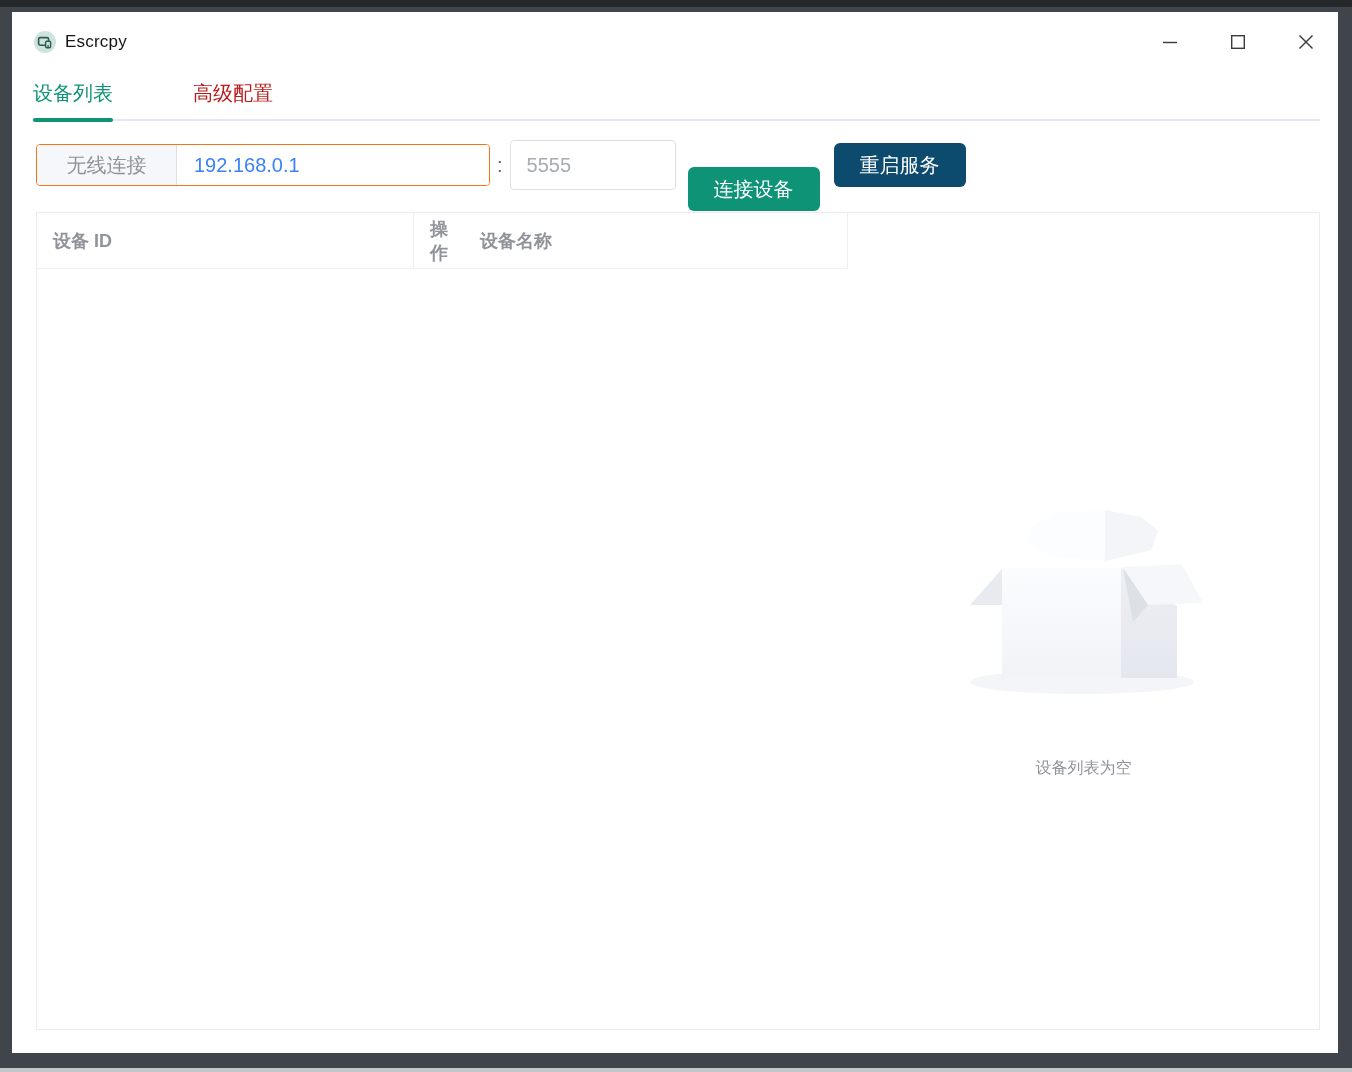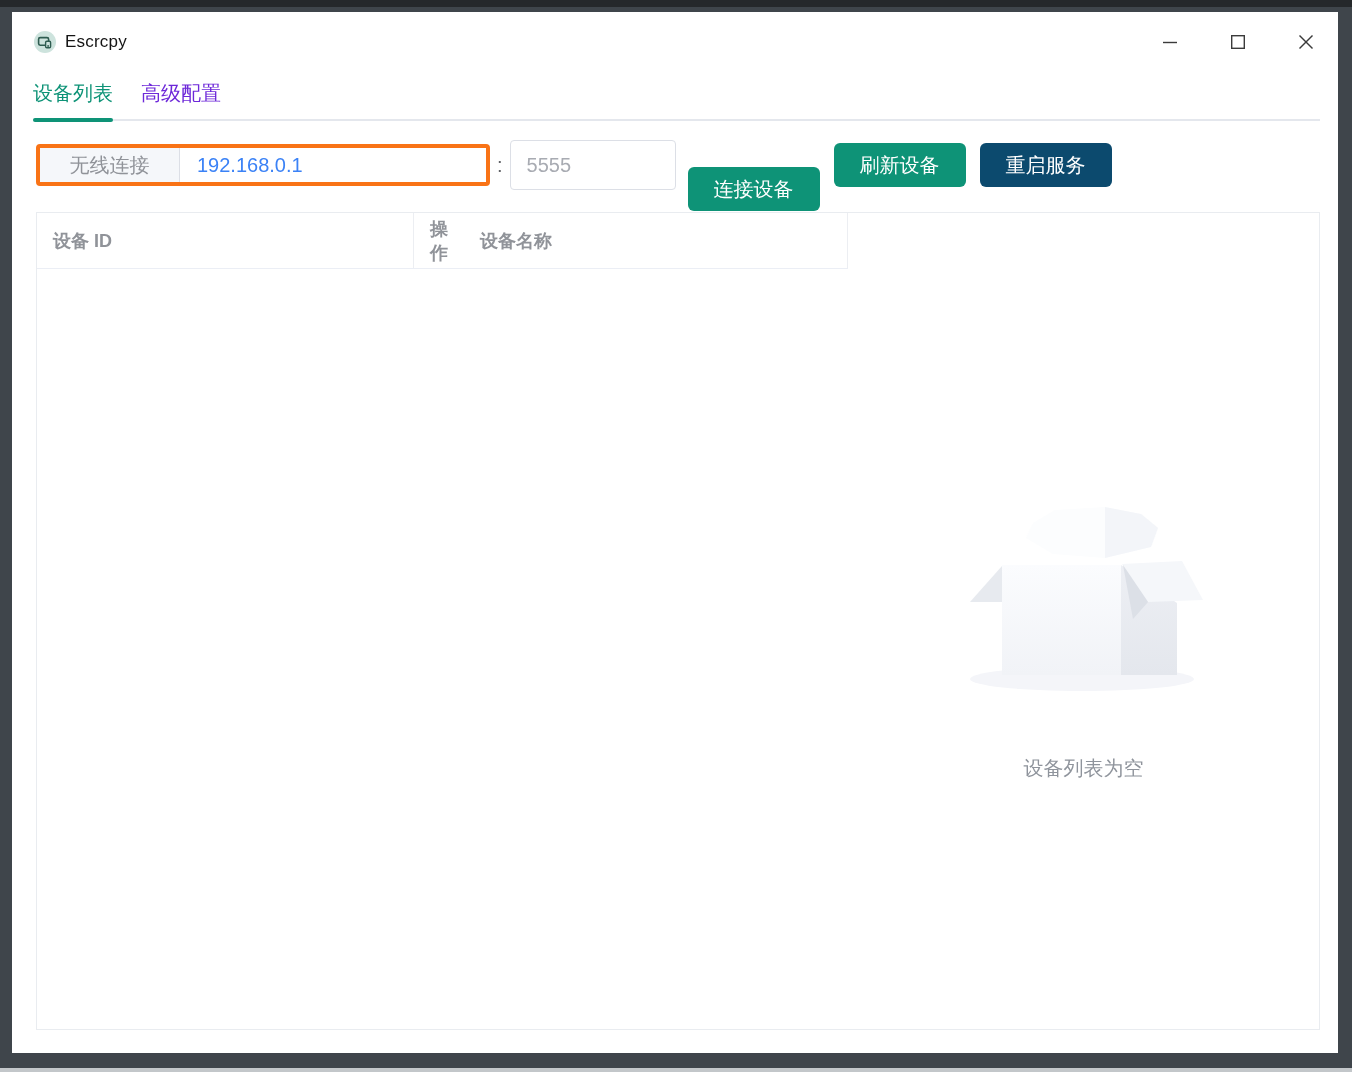--- a/index.html
+++ b/index.html
@@ -36,49 +36,49 @@
   .win-controls { display: flex; align-items: center; }
   .win-btn {
     width: 48px; height: 34px; border: none; background: transparent;
     display: flex; align-items: center; justify-content: center;
     margin-left: 20px; cursor: pointer;
   }
   
   .tabs {
     position: relative;
     margin: 0 18px 0 21px;
-    display: flex; gap: 28px;
+    display: flex; gap: 80px;
     flex: 0 0 auto;
   }
   .tabs-track {
     position: absolute; left: 0; right: 0; bottom: 1px; height: 2px;
     background: #e4e7ed;
   }
   .tab {
     position: relative;
     padding: 14px 0 16px;
     font-size: 20px; line-height: 26px;
-    color: #6d28d9; cursor: pointer;
+    color: #b91c1c; cursor: pointer;
     z-index: 1;
   }
   .tab.active { color: #0e9377; font-weight: 500; }
   .tab.active .tab-underline {
     position: absolute; left: 0; right: 0; bottom: 0; height: 4px;
     background: #0e9377; border-radius: 2px;
   }
   
   .toolbar {
     margin: 21px 18px 0 24px;
     height: 44px; flex: 0 0 44px;
     display: flex; align-items: center;
   }
   .input-group {
     display: flex; align-items: stretch;
     height: 42px; width: 454px;
-    border: 4px solid #f97316; border-radius: 4px;
+    border: 1px solid #f97316; border-radius: 4px;
     overflow: hidden; background: #fff;
   }
   .prepend {
     width: 140px; flex: 0 0 140px;
     background: #f5f7fa; color: #909399;
     border-right: 1px solid #dcdfe6;
     display: flex; align-items: center; justify-content: center;
     font-size: 20px;
   }
   .ip-input {
@@ -114,21 +114,21 @@
   .th {
     display: flex; align-items: center;
     padding: 0 16px;
     font-size: 18px; font-weight: 600; color: #909399;
   }
   .th.col1 { width: 377px; flex: 0 0 377px; border-right: 1px solid #eceef2; }
   .th.col2 { width: 384px; flex: 0 0 384px; border-right: 1px solid #eceef2; }
   .th.col3 { flex: 1; }
   .tbody { flex: 1; display: flex; align-items: center; justify-content: center; }
   .empty { display: flex; flex-direction: column; align-items: center; padding-top: 46px; }
-  .empty-text { margin-top: 62px; font-size: 20px; color: #8f949c; }
+  .empty-text { margin-top: 62px; font-size: 16px; color: #8f949c; }
 </style>
 </head>
 <body>
 
 <div class="page-top-edge"></div>
 <div class="page-bottom-edge"></div>
 
 <div class="window">
 
   <div class="titlebar">
@@ -181,21 +181,20 @@
   </div>
 
   <div class="toolbar">
     <div class="input-group">
       <span class="prepend">无线连接</span>
       <input class="ip-input" type="text" value="192.168.0.1" style="">
     </div>
     <span class="colon">:</span>
     <input class="port-input" type="text" value="5555" style="">
     <button class="btn success">连接设备</button>
-    <button class="btn success">刷新设备</button>
     <button class="btn warning">重启服务</button>
   </div>
 
   <div class="device-table">
     <div class="thead">
       <div class="th col1">设备 ID</div>
       <div class="th col3">操作</div>
       <div class="th col2">设备名称</div>
     </div>
     <div class="tbody">

